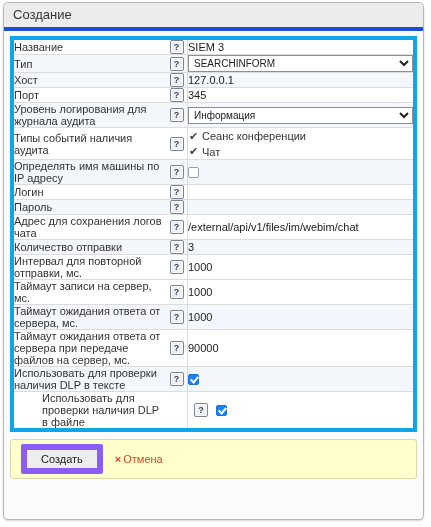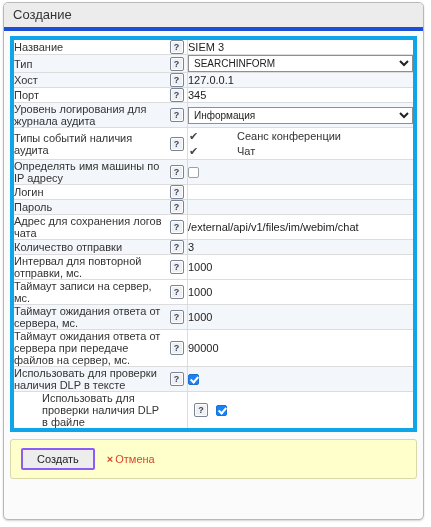--- a/index.html
+++ b/index.html
@@ -162,36 +162,36 @@
     display: inline-block;
     width: 11px;
     color: #44474c;
     font-size: 11px;
     line-height: 11px;
     text-align: center;
     vertical-align: middle;
     margin-right: 3px;
     cursor: pointer;
   }
-  .chk-item span.chk-label { vertical-align: middle; margin-left: 35px; }
+  .chk-item span.chk-label { vertical-align: middle; }
 
   .footer {
     margin: 7px 6px 0 6px;
     height: 38px;
     background: #ffffcc;
     border: 1px solid #d8d8a8;
     border-radius: 3px;
     display: flex;
     align-items: center;
     padding-left: 10px;
   }
 
   .btn-create {
     background: #ededed;
-    border: 2px solid #8b5cf6;
+    border: 6px solid #8b5cf6;
     border-radius: 2px;
     padding: 3px 14px;
     font-size: 11px;
     font-family: "Liberation Sans", sans-serif;
     color: #222222;
     cursor: pointer;
   }
 
   .link-cancel {
     margin-left: 12px;

